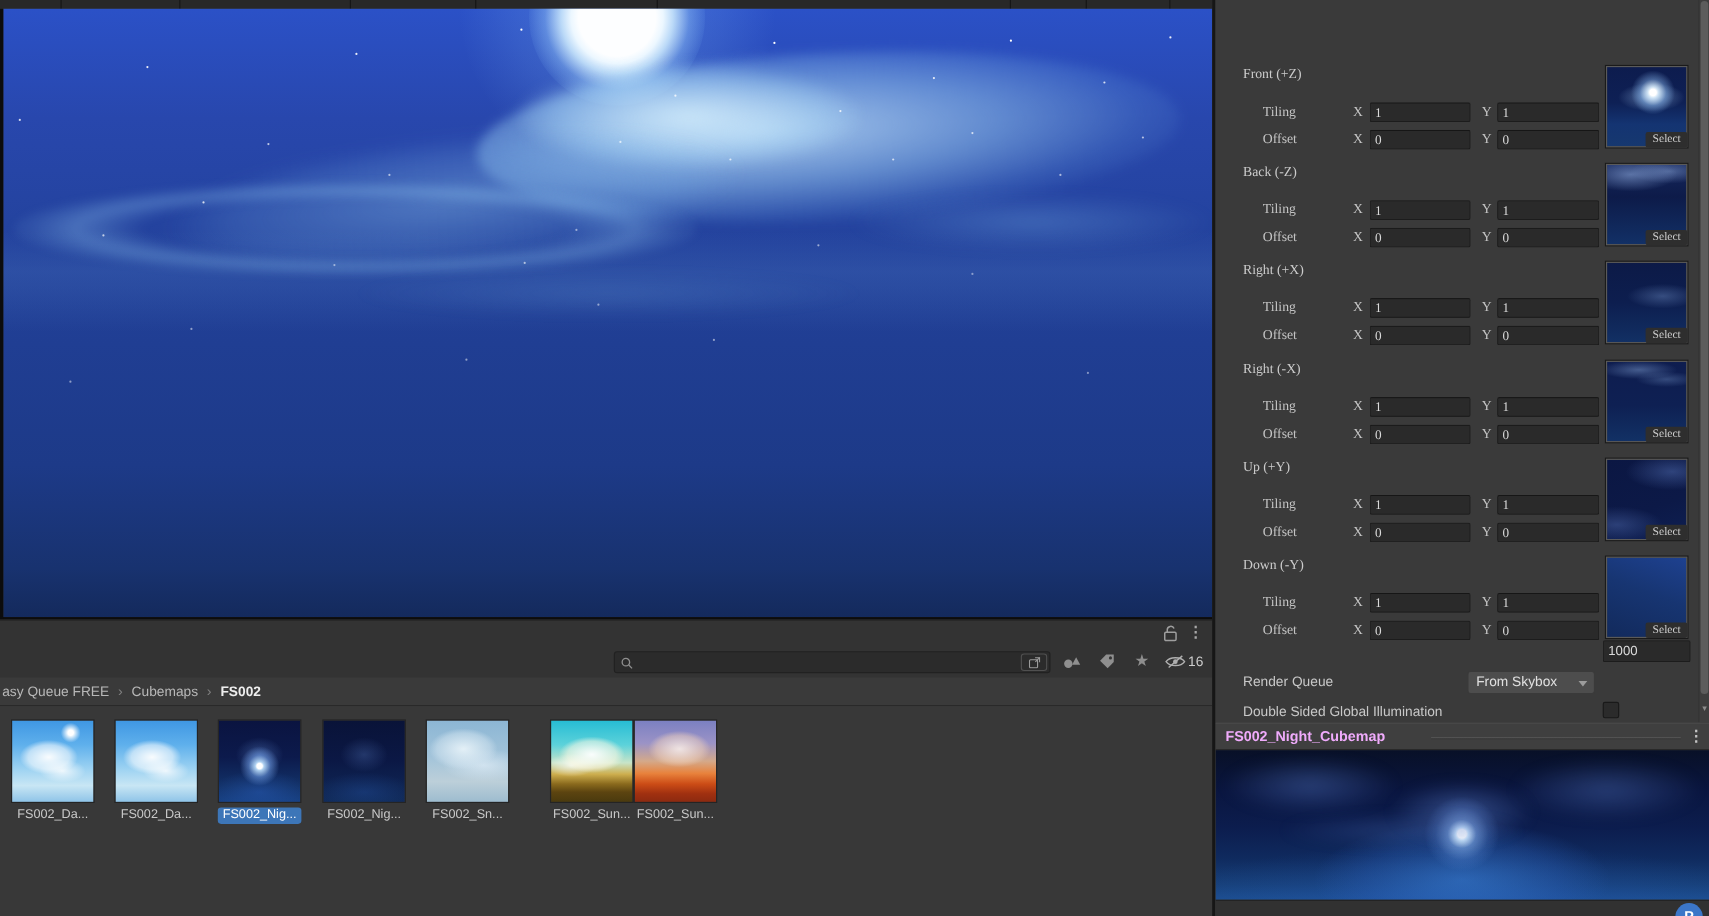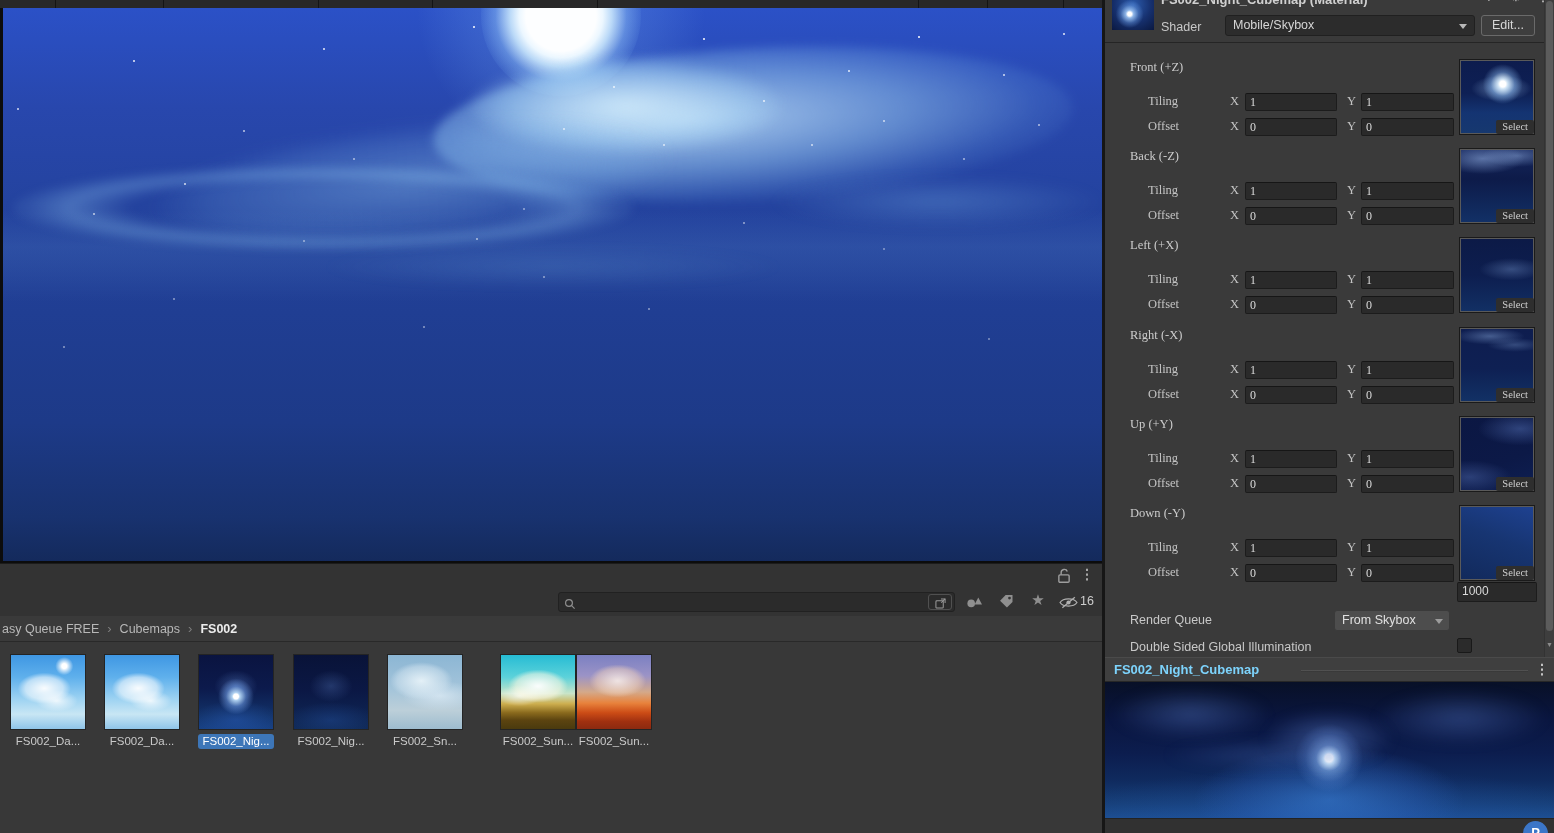--- a/index.html
+++ b/index.html
@@ -173,21 +173,21 @@
   .dsgilabel{position:absolute;left:25px;top:640px;font-size:12.5px;color:#c8c8c8;white-space:nowrap;}
   .dsgicheck{position:absolute;left:352px;top:638px;width:15px;height:15px;background:#2b2b2b;
     border:1px solid #191919;border-radius:2px;}
 
   .iscroll{position:absolute;right:0;top:0;width:10px;height:657px;background:#3e3e3e;border-left:1px solid #333;}
   .iscroll .sthumbbar{position:absolute;left:1px;right:1px;top:1px;height:630px;background:#5c5c5c;border-radius:4px;}
   .iscroll .sdown{position:absolute;left:0;right:0;top:641px;text-align:center;color:#8c8c8c;font-size:7px;}
 
   .pvhead{position:absolute;left:0;right:0;top:657px;height:25px;background:#3f3f3f;
     border-top:1px solid #4a4a4a;border-bottom:1px solid #272727;}
-  .pvtitle{position:absolute;left:9px;top:4px;font-size:13px;font-weight:bold;color:#7dd3fc;white-space:nowrap;}
+  .pvtitle{position:absolute;left:9px;top:4px;font-size:13px;font-weight:bold;color:#f0abfc;white-space:nowrap;}
   .pvline{position:absolute;left:196px;right:26px;top:12px;height:2px;
     background:linear-gradient(180deg,#5c5c5c,#2e2e2e);}
   .pvkebab{position:absolute;right:5px;top:3px;color:#c4c4c4;font-size:14px;font-weight:bold;}
   .pvimg{position:absolute;left:0;right:0;top:682px;height:136px;overflow:hidden;
     background:radial-gradient(circle at 224px 76px,#ffffff 0 4px,rgba(210,235,255,.95) 6px,rgba(150,195,255,.5) 13px,rgba(110,160,240,.2) 24px,transparent 34px),
     radial-gradient(ellipse 180px 70px at 224px 118px,rgba(60,130,220,.55),rgba(45,100,190,.3) 50%,transparent 75%),
     radial-gradient(ellipse 400px 90px at 224px 152px,rgba(35,85,175,.5),transparent 75%),
     linear-gradient(180deg,#081027 0%,#0a1640 28%,#0c1d4e 52%,#0f2a5e 72%,#174079 90%,#1c4e8f 100%);}
   .pvc{position:absolute;border-radius:50%;filter:blur(6px);}
   .pvc1{left:6px;top:6px;width:160px;height:52px;background:radial-gradient(ellipse,rgba(80,115,190,.45),transparent 70%);}
@@ -334,33 +334,20 @@
         <div class="plabel">
           <span>FS002_Sun...</span>
         </div>
       </div>
     </div>
 
   <div class="vdiv"></div>
 
   <div class="right">
 
-    <div class="ihead">
-      <div class="matball"></div>
-      <div class="ititle">FS002_Night_Cubemap (Material)</div>
-      <div class="topico ti-help">?</div>
-      <div class="topico ti-presets">⚙</div>
-      <div class="topico ti-kebab">⋮</div>
-      <div class="shlabel">Shader</div>
-      <div class="shdd">
-        <span>Mobile/Skybox</span>
-        <span class="arr"></span>
-      </div>
-      <div class="editbtn">Edit...</div>
-    </div>
 
     <div class="ibody">
 
         <div class="sect">
           <div class="sname">Front (+Z)</div>
           <div class="srow r1">
             <span class="slabel">Tiling</span>
             <span class="sx">X</span>
             <div class="field fx">1</div>
             <span class="sy">Y</span>
@@ -393,21 +380,21 @@
             <div class="field fx">0</div>
             <span class="sy">Y</span>
             <div class="field fy">0</div>
           </div>
           <div class="sthumb f-back">
             <span class="selbadge">Select</span>
           </div>
         </div>
 
         <div class="sect">
-          <div class="sname">Left (+X)</div>
+          <div class="sname">Right (+X)</div>
           <div class="srow r1">
             <span class="slabel">Tiling</span>
             <span class="sx">X</span>
             <div class="field fx">1</div>
             <span class="sy">Y</span>
             <div class="field fy">1</div>
           </div>
           <div class="srow r2">
             <span class="slabel">Offset</span>
             <span class="sx">X</span>

